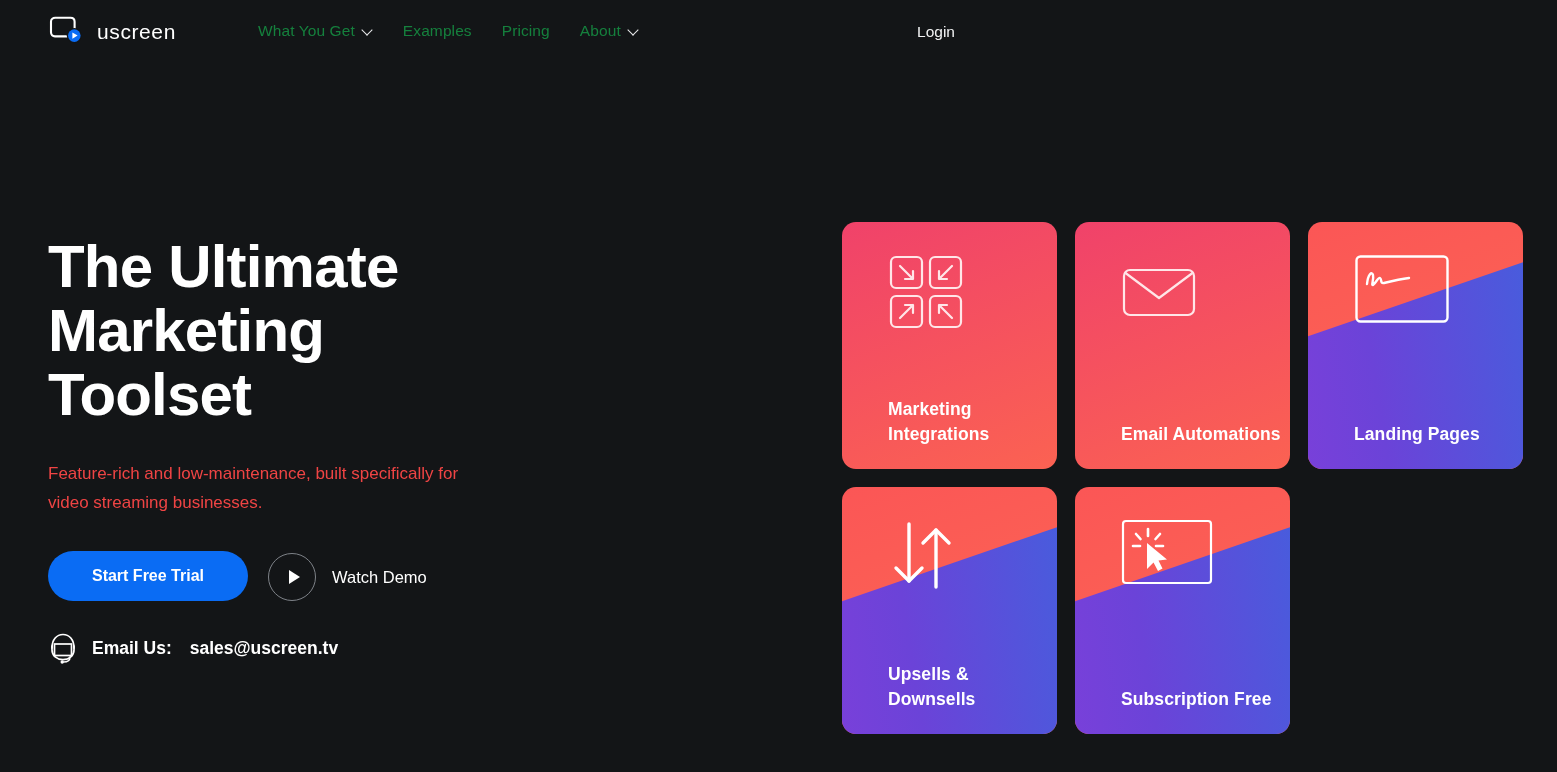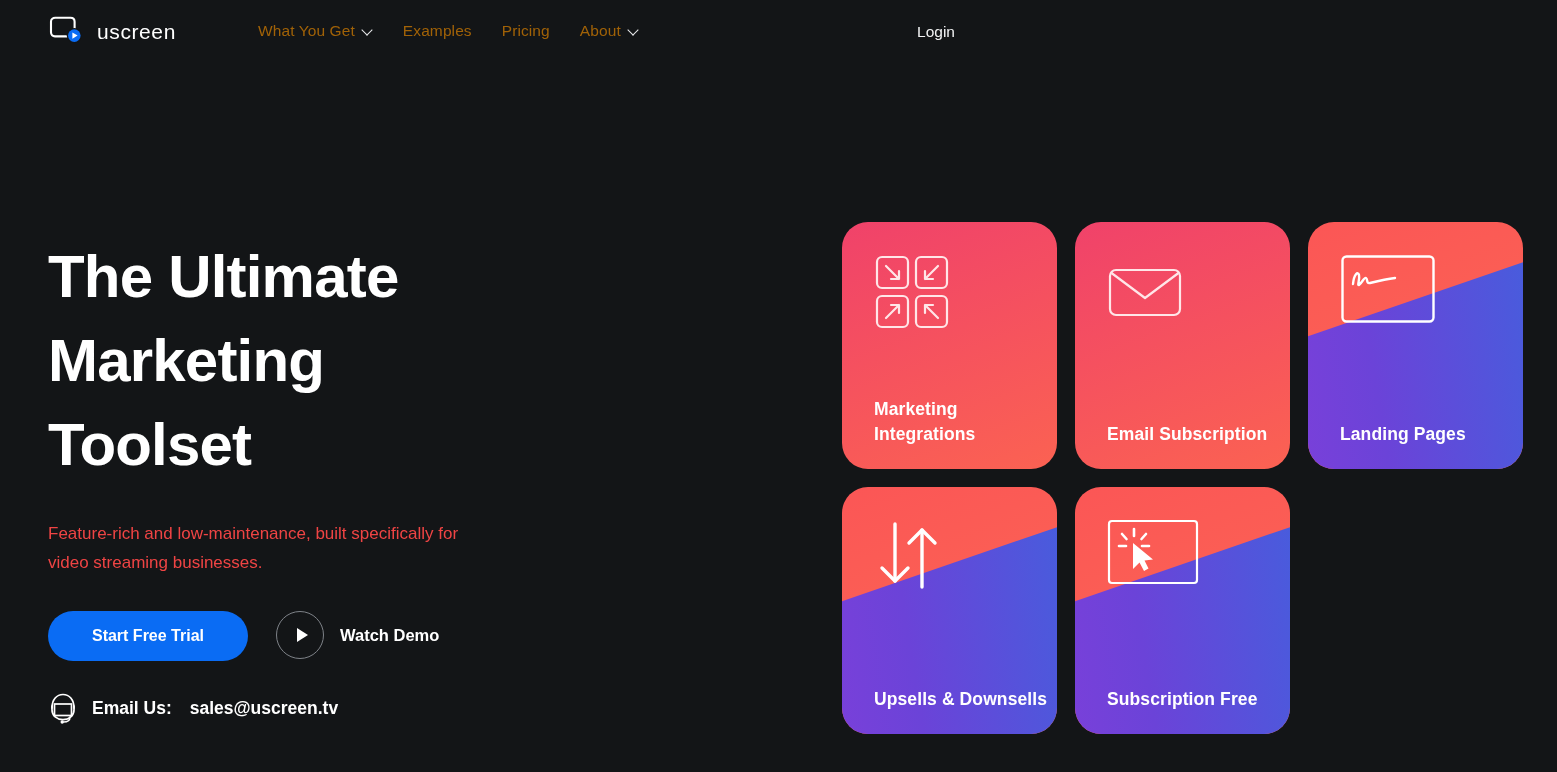--- a/index.html
+++ b/index.html
@@ -24,21 +24,21 @@
   .brand-word{
     color:#ffffff; font-size:21px; letter-spacing:0.6px;
     font-weight:500; line-height:1;
   }
 
   .nav-links{
     position:absolute; left:258px; top:0; height:62px;
     display:flex; align-items:center; gap:30px;
   }
   .nav-link{
-    color:#a16207; font-size:15.5px; font-weight:400;
+    color:#15803d; font-size:15.5px; font-weight:400;
     display:flex; align-items:center; gap:7px;
     cursor:pointer; white-space:nowrap; letter-spacing:0.1px;
   }
   .chev{ display:inline-block; width:11px; height:11px; position:relative; top:-1px;}
   .chev:before{
     content:""; position:absolute; left:1px; top:1px;
     width:7px; height:7px;
     border-right:1.6px solid #e9eaec; border-bottom:1.6px solid #e9eaec;
     transform:rotate(45deg);
   }
@@ -50,31 +50,31 @@
   .login-link{
     color:#f2f3f4; font-size:15.5px; cursor:pointer;
     position:absolute; right:487px; top:23px; white-space:nowrap;
   }
 
   
   .hero{
     position:absolute; left:48px; top:235px; width:760px;
   }
   .hero-title{
-    color:#ffffff; font-size:60px; line-height:84px;
+    color:#ffffff; font-size:60px; line-height:64px;
     font-weight:700; letter-spacing:-0.8px;
     max-width:430px;
   }
   .hero-sub{
     margin-top:32px;
     color:#ef4444; font-size:17px; line-height:29px;
     font-weight:400; max-width:420px;
   }
   .hero-cta{
-    margin-top:34px; display:flex; align-items:flex-start; gap:28px;
+    margin-top:34px; display:flex; align-items:flex-end; gap:20px;
   }
   .btn-trial-hero{
     width:200px; height:50px; border-radius:26px;
     background:#0a6cf4; border:none; cursor:pointer;
     color:#ffffff; font-size:16px; font-weight:700;
     font-family:"Liberation Sans", sans-serif;
     display:flex; align-items:center; justify-content:center;
   }
   .watch{
     display:flex; align-items:center; gap:16px; cursor:pointer;
@@ -85,41 +85,41 @@
     display:flex; align-items:center; justify-content:center;
   }
   .play-tri{
     width:0;height:0;
     border-left:11px solid #ffffff;
     border-top:7px solid transparent;
     border-bottom:7px solid transparent;
     margin-left:4px;
   }
   .watch-label{
-    color:#ffffff; font-size:16.5px; font-weight:700;
+    color:#ffffff; font-size:16.5px; font-weight:400;
   }
 
   .email-row{
     margin-top:30px; display:flex; align-items:center; gap:14px;
   }
   .email-label{ color:#ffffff; font-size:17.5px; font-weight:700; }
   .email-addr{ color:#ffffff; font-size:17.5px; font-weight:700; margin-left:4px;}
 
   
   .grid{
     position:absolute; left:842px; top:222px;
     display:grid;
     grid-template-columns:215px 215px 215px;
     grid-template-rows:247px 247px;
     gap:18px 18px;
   }
   .card{
-    position:relative; border-radius:26px; overflow:hidden;
+    position:relative; border-radius:14px; overflow:hidden;
     cursor:pointer;
-    display:flex; flex-direction:column; justify-content:space-between;
+    display:flex; flex-direction:column; justify-content:space-between;padding-left:14px;
   }
   .card.top{ background:linear-gradient(160deg,#f0426a 0%,#fb6252 100%); }
   .card.bot{ background:linear-gradient(160deg,#fb5656 0%,#fb6a52 100%); }
   .card.bot .diag{
     position:absolute; left:-40%; bottom:-62%;
     width:200%; height:130%;
     background:linear-gradient(100deg,#8b3cdc 0%,#6b43d8 40%,#2f6ee0 100%);
     transform:rotate(-19deg);
     transform-origin:center;
   }
@@ -228,21 +228,21 @@
 
 
   <div class="card top">
     <div class="card-inner">
       <span class="card-icon">
         <svg width="76" height="76" viewBox="0 0 76 76">
           <rect x="3" y="16" width="70" height="45" rx="6" fill="none" stroke="#ffe6e8" stroke-width="2.2"></rect>
           <path d="M4.5 19 L38 44 L71.5 19" fill="none" stroke="#ffe6e8" stroke-width="2.2" stroke-linejoin="round"></path>
         </svg>
       </span>
-      <span class="card-label">Email Subscription</span>
+      <span class="card-label">Email Automations</span>
     </div>
   </div>
 
   <div class="card bot">
     <div class="diag"></div>
     <div class="card-inner">
       <span class="card-icon">
         <svg width="96" height="70" viewBox="0 0 96 70">
           <rect x="2.5" y="2.5" width="91" height="65" rx="4" fill="none" stroke="#ffffff" stroke-width="2.4"></rect>
           <path d="M13 30 C14 20 18 17 19 21 C20 25 17 32 19 31 C22 29 24 23 26 24 C28 25 26 30 30 29 C38 27 46 25 55 24" fill="none" stroke="#ffffff" stroke-width="2.4" stroke-linecap="round"></path>

